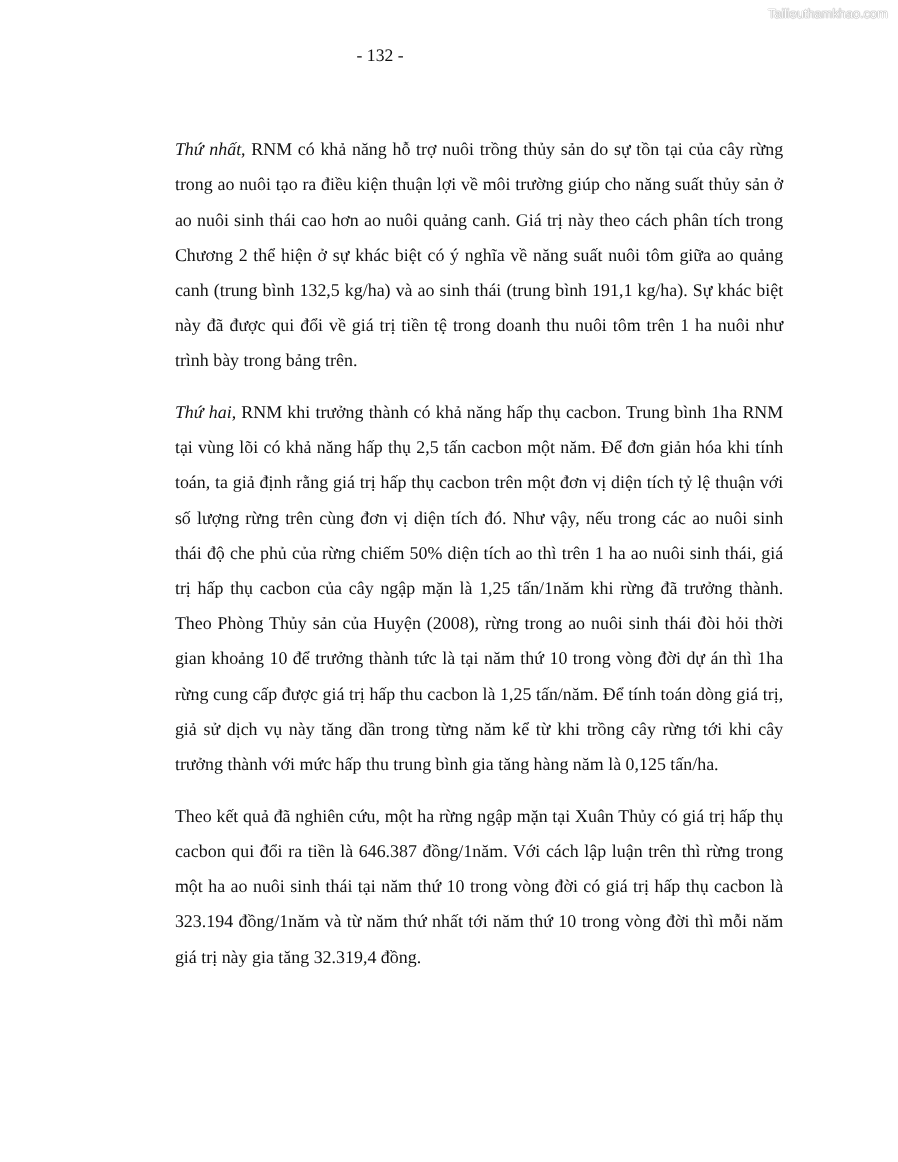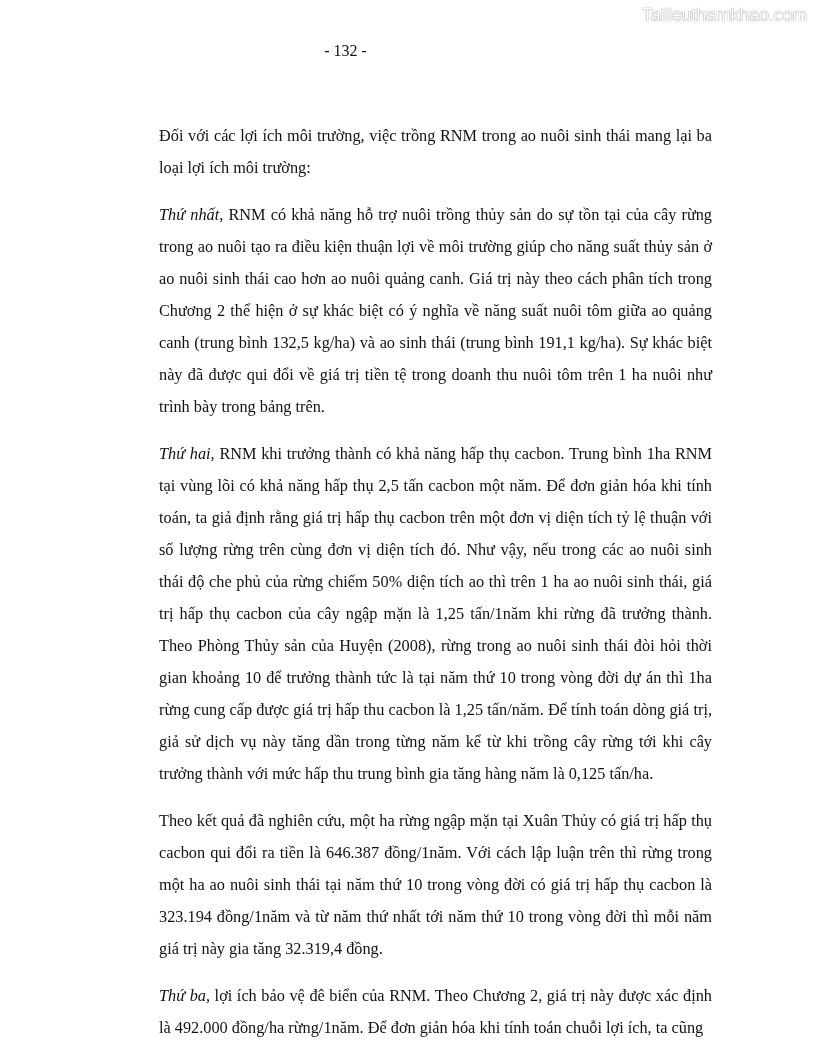--- a/index.html
+++ b/index.html
@@ -1,19 +1,19 @@
 <!DOCTYPE html>
 <html><head>
 <meta charset="utf-8">
 <style>
   html, body { margin: 0; padding: 0; background: #ffffff; }
   body { width: 816px; height: 1056px; position: relative; overflow: hidden; }
   .watermark {
     position: absolute; top: 5px; right: 9px;
-    font-family: "Liberation Sans", sans-serif; font-size: 18px;
+    font-family: "Liberation Sans", sans-serif; font-size: 12px;
     color: #ffffff;
     text-shadow: 0 0 1px #8a8a8a, 0 0 1px #8a8a8a;
     letter-spacing: -0.2px;
   }
   .page-number {
     position: absolute; top: 42px; left: 0; width: 691px; text-align: center;
     font-family: "Liberation Serif", serif; font-size: 16px; color: #111;
   }
   .content {
     position: absolute; top: 120px; left: 159px; width: 553px;
@@ -24,27 +24,21 @@
   .content p em { }
 </style>
 </head>
 <body>
 
 <div class="watermark">Tailieuthamkhao.com</div>
 <div class="page-number">- 132 -</div>
 
 <div class="content">
   <p>
-    <em></em><span>Đối với các lợi ích môi trường, việc trồng RNM trong ao nuôi sinh thái mang lại ba loại lợi ích môi trường:</span>
-  </p>
-  <p>
     <em>Thứ nhất</em><span>, RNM có khả năng hỗ trợ nuôi trồng thủy sản do sự tồn tại của cây rừng trong ao nuôi tạo ra điều kiện thuận lợi về môi trường giúp cho năng suất thủy sản ở ao nuôi sinh thái cao hơn ao nuôi quảng canh. Giá trị này theo cách phân tích trong Chương 2 thể hiện ở sự khác biệt có ý nghĩa về năng suất nuôi tôm giữa ao quảng canh (trung bình 132,5 kg/ha) và ao sinh thái (trung bình 191,1 kg/ha). Sự khác biệt này đã được qui đổi về giá trị tiền tệ trong doanh thu nuôi tôm trên 1 ha nuôi như trình bày trong bảng trên.</span>
   </p>
   <p>
     <em>Thứ hai</em><span>, RNM khi trưởng thành có khả năng hấp thụ cacbon. Trung bình 1ha RNM tại vùng lõi có khả năng hấp thụ 2,5 tấn cacbon một năm. Để đơn giản hóa khi tính toán, ta giả định rằng giá trị hấp thụ cacbon trên một đơn vị diện tích tỷ lệ thuận với số lượng rừng trên cùng đơn vị diện tích đó. Như vậy, nếu trong các ao nuôi sinh thái độ che phủ của rừng chiếm 50% diện tích ao thì trên 1 ha ao nuôi sinh thái, giá trị hấp thụ cacbon của cây ngập mặn là 1,25 tấn/1năm khi rừng đã trưởng thành. Theo Phòng Thủy sản của Huyện (2008), rừng trong ao nuôi sinh thái đòi hỏi thời gian khoảng 10 để trưởng thành tức là tại năm thứ 10 trong vòng đời dự án thì 1ha rừng cung cấp được giá trị hấp thu cacbon là 1,25 tấn/năm. Để tính toán dòng giá trị, giả sử dịch vụ này tăng dần trong từng năm kể từ khi trồng cây rừng tới khi cây trưởng thành với mức hấp thu trung bình gia tăng hàng năm là 0,125 tấn/ha.</span>
   </p>
   <p>
     <em></em><span>Theo kết quả đã nghiên cứu, một ha rừng ngập mặn tại Xuân Thủy có giá trị hấp thụ cacbon qui đổi ra tiền là 646.387 đồng/1năm. Với cách lập luận trên thì rừng trong một ha ao nuôi sinh thái tại năm thứ 10 trong vòng đời có giá trị hấp thụ cacbon là 323.194 đồng/1năm và từ năm thứ nhất tới năm thứ 10 trong vòng đời thì mỗi năm giá trị này gia tăng 32.319,4 đồng.</span>
   </p>
-  <p>
-    <em>Thứ ba</em><span>, lợi ích bảo vệ đê biển của RNM. Theo Chương 2, giá trị này được xác định là 492.000 đồng/ha rừng/1năm. Để đơn giản hóa khi tính toán chuỗi lợi ích, ta cũng</span>
-  </p>
 </div>
 
 </body></html>

